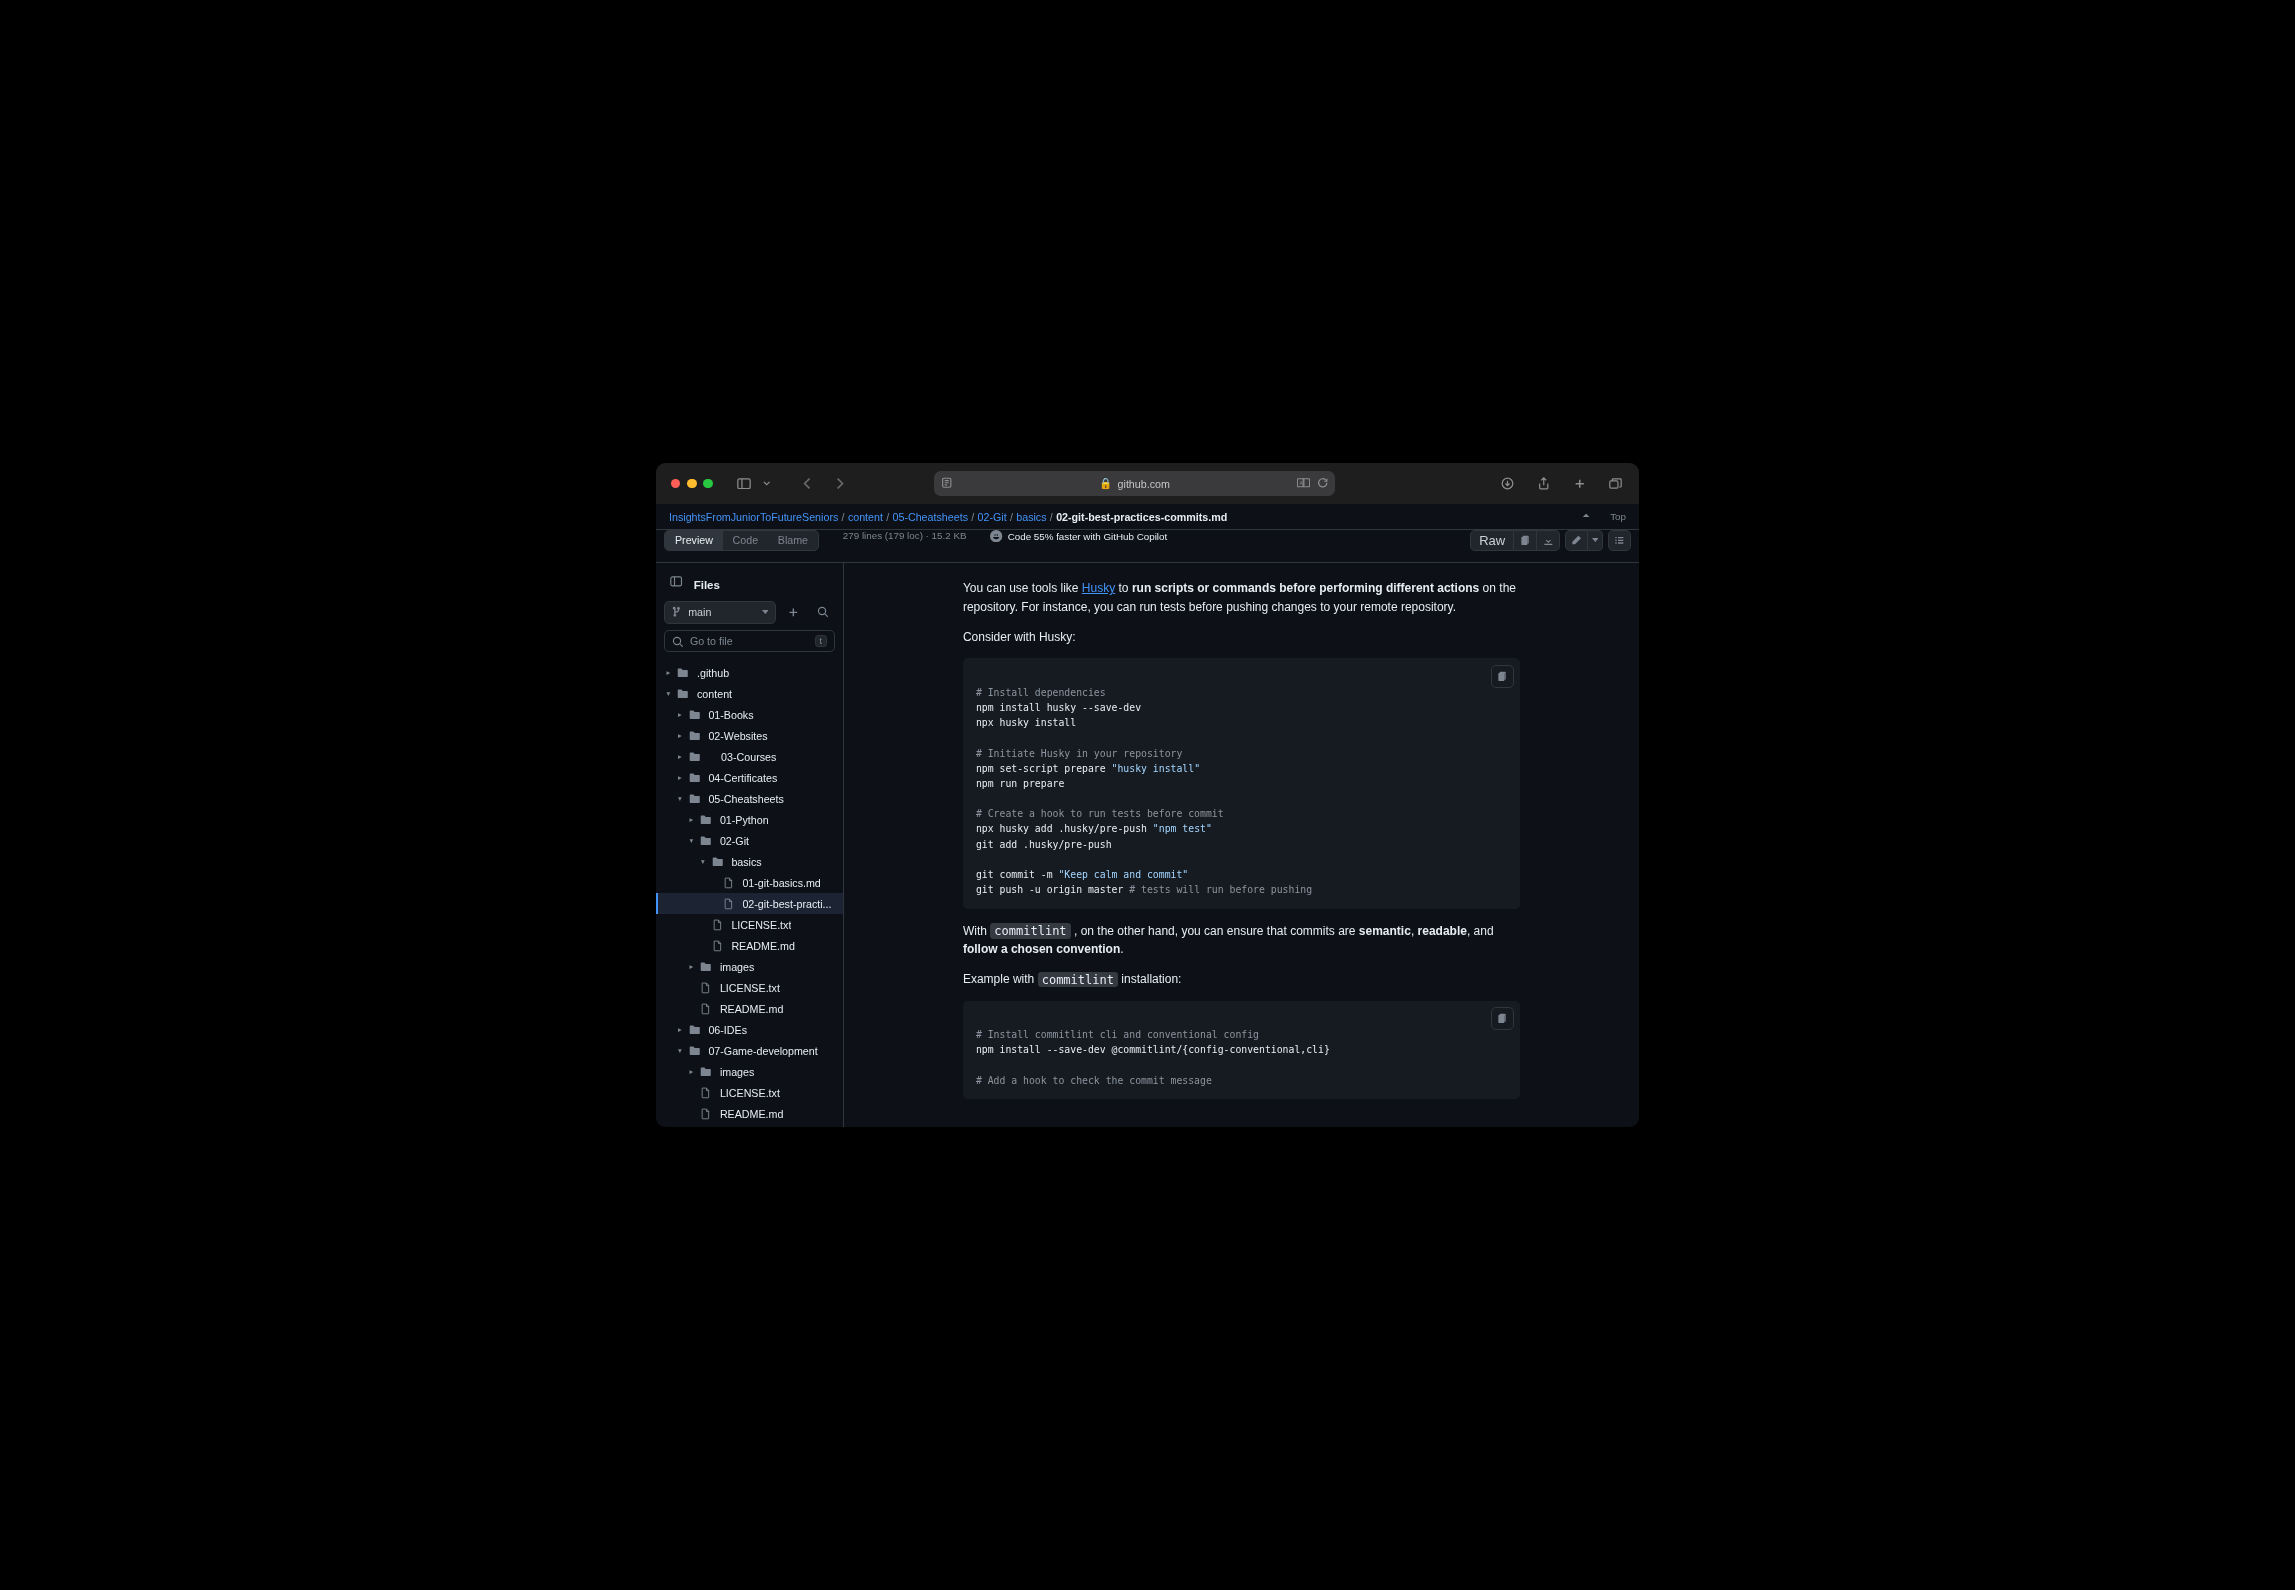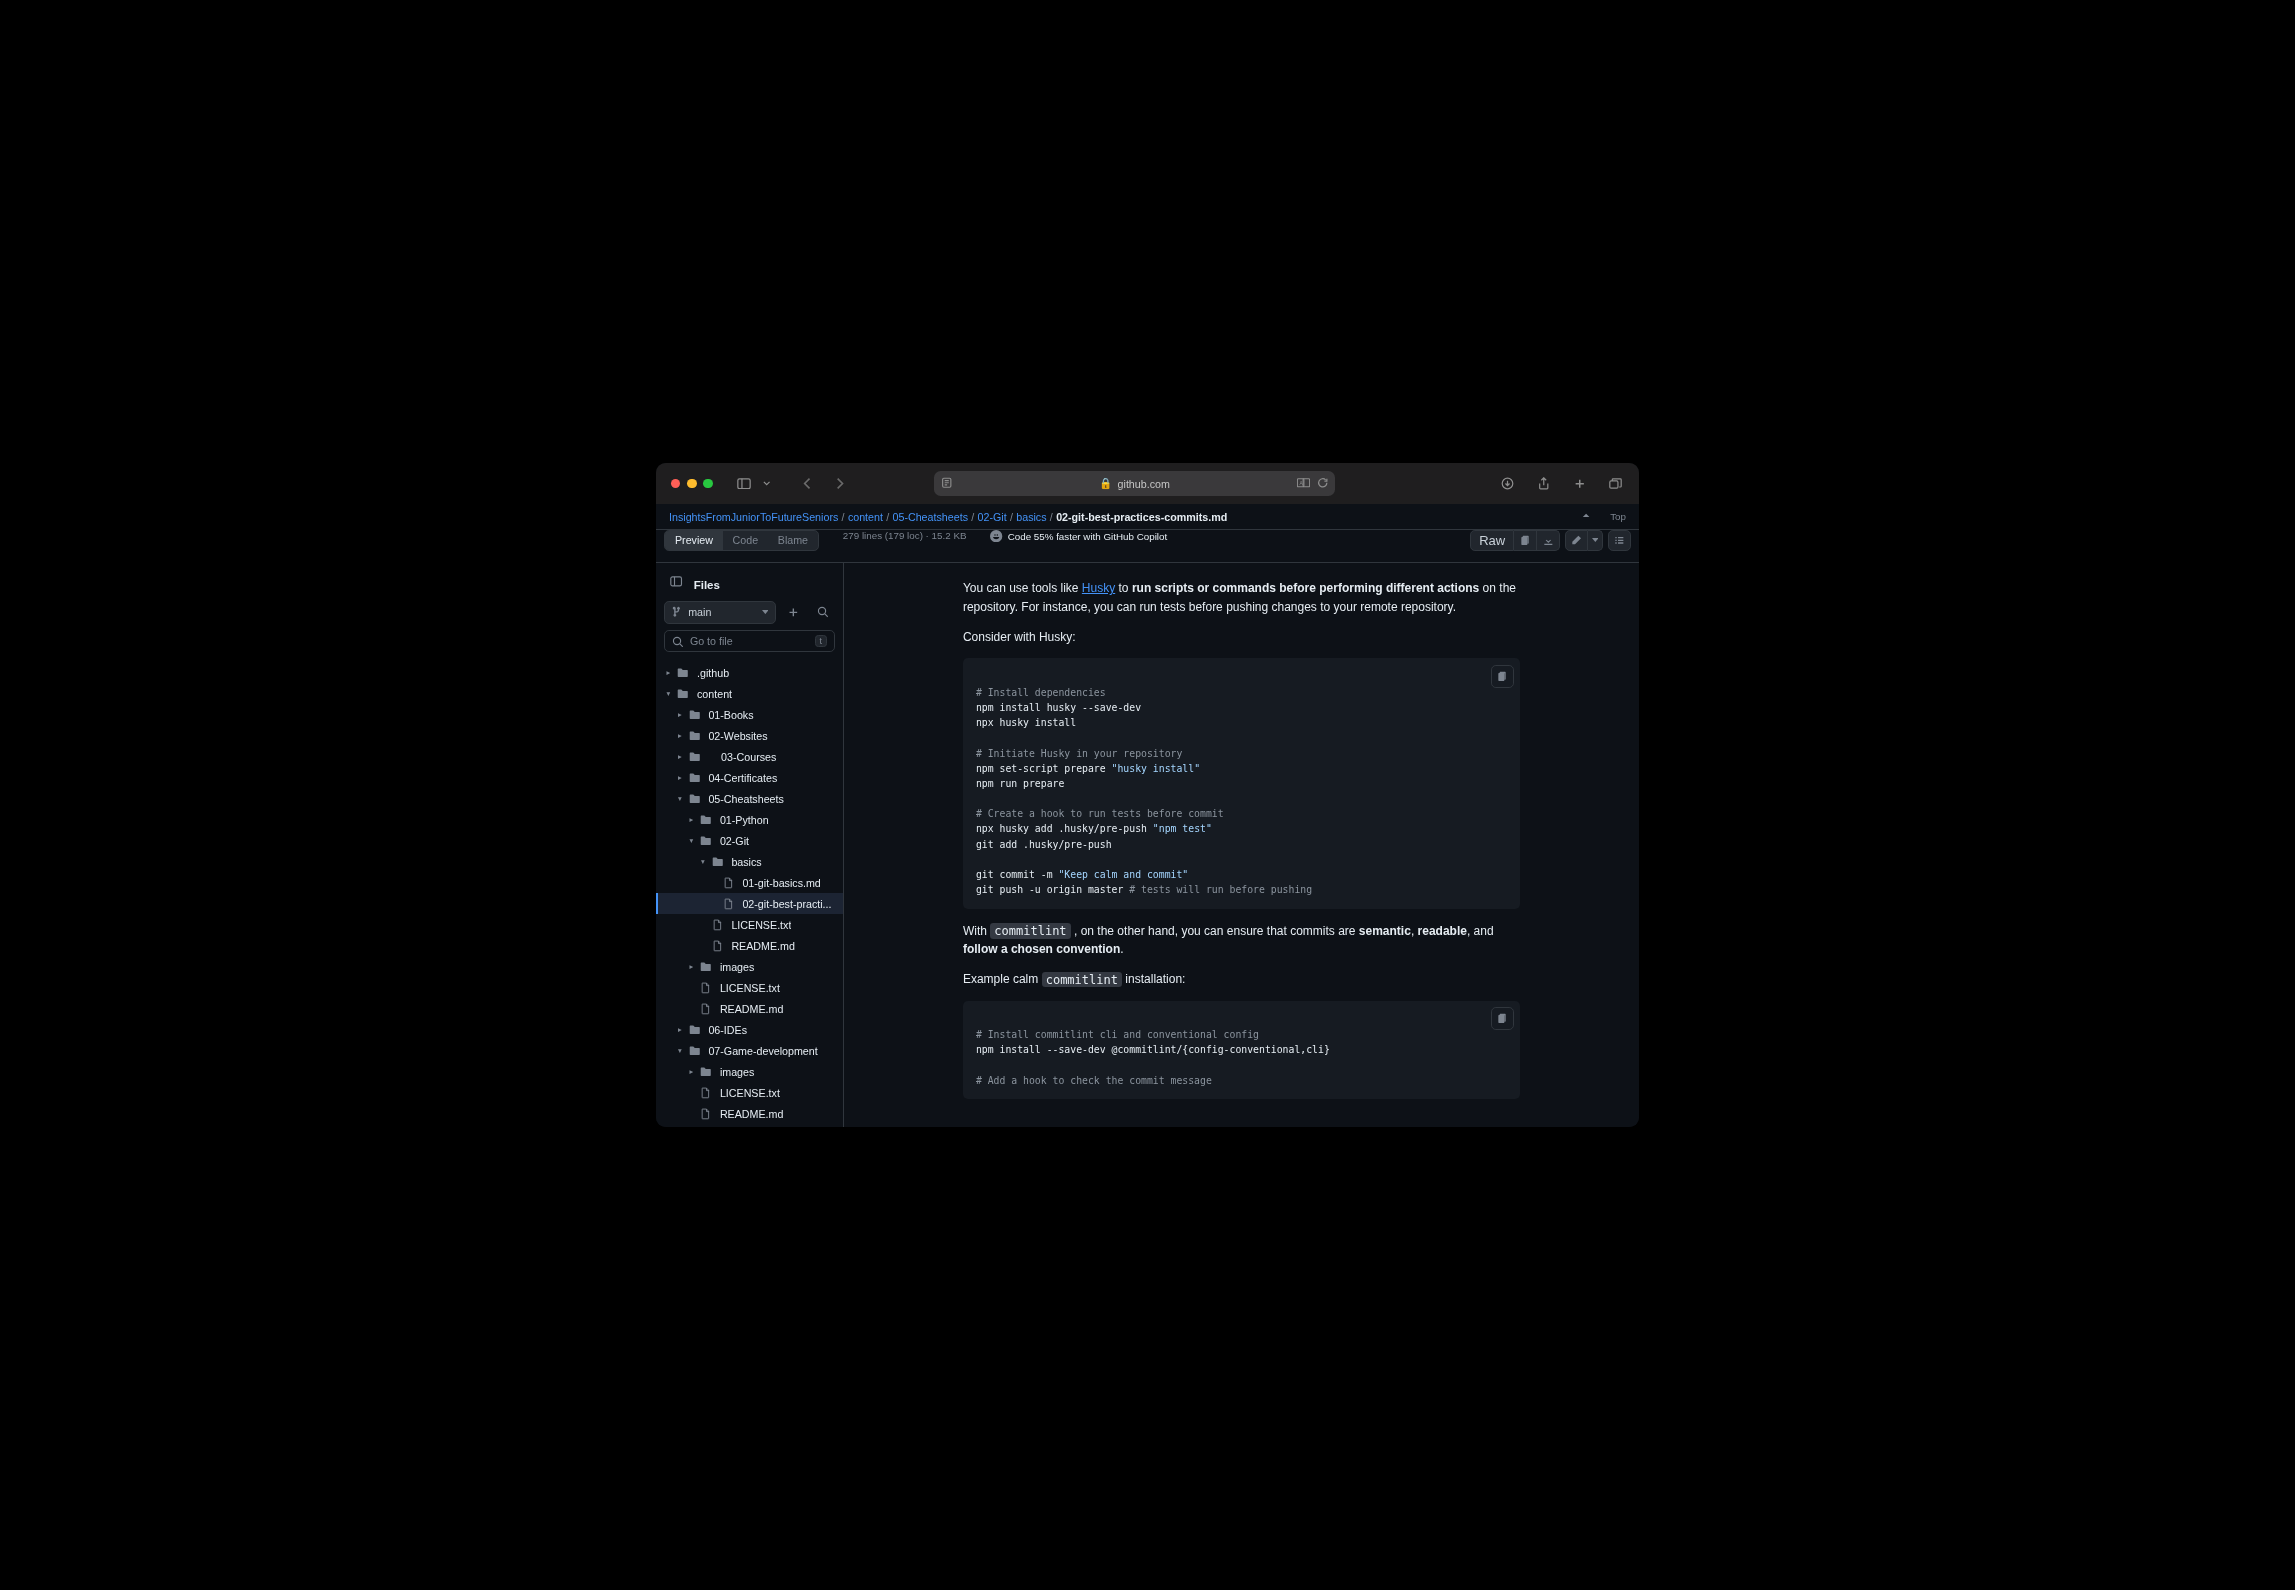--- a/index.html
+++ b/index.html
@@ -567,21 +567,21 @@
 <span>npx husky add .husky/pre-push </span><span class="str">"npm test"</span>
 <span>git add .husky/pre-push</span>
 
 <span>git commit -m </span><span class="str">"Keep calm and commit"</span>
 <span>git push -u origin master </span><span class="cm"># tests will run before pushing</span></div>
 
         <p>
           <span>With </span><code class="code-inline">commitlint</code><span> , on the other hand, you can ensure that commits are </span><strong>semantic</strong><span>, </span><strong>readable</strong><span>, and </span><strong>follow a chosen convention</strong><span>.</span>
         </p>
         <p>
-          <span>Example calm </span><code class="code-inline">commitlint</code><span> installation:</span>
+          <span>Example with </span><code class="code-inline">commitlint</code><span> installation:</span>
         </p>
 
         <div class="codeblock">
 <div class="copy-btn"><svg width="10.7" height="10.7" viewBox="0 0 16 16" fill="currentColor">
                 <path d="M4 2a1 1 0 011-1h7a1 1 0 011 1v10a1 1 0 01-1 1h-1V4a1 1 0 00-1-1H4V2z"></path>
                 <path d="M2 4a1 1 0 011-1h7a1 1 0 011 1v10a1 1 0 01-1 1H3a1 1 0 01-1-1V4z"></path>
               </svg></div><span class="cm"># Install commitlint cli and conventional config</span>
 <span>npm install --save-dev @commitlint/{config-conventional,cli}</span>
 
 <span class="cm"># Add a hook to check the commit message</span>

